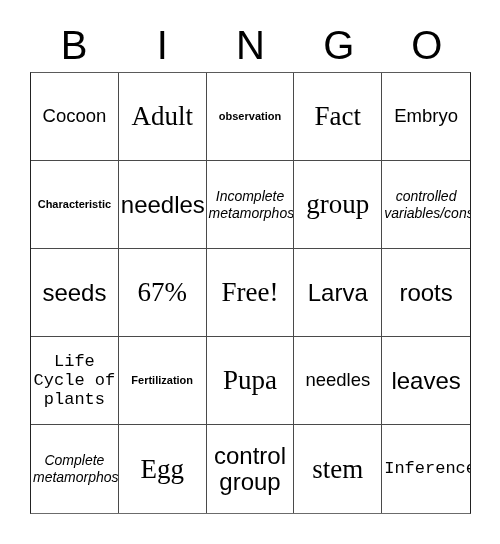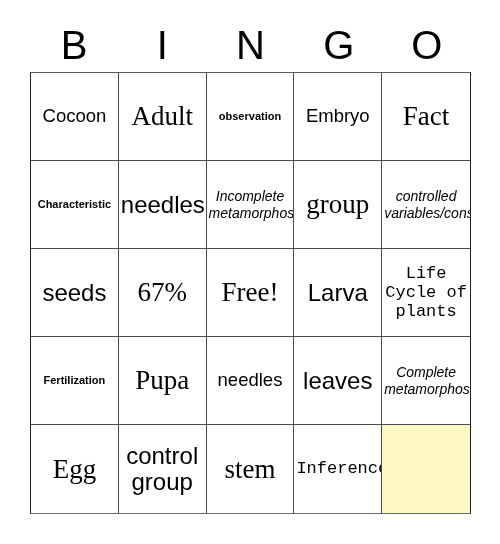--- a/index.html
+++ b/index.html
@@ -47,21 +47,21 @@
     width: 441px;
     height: 442px;
     border-top: 1.5px solid #5a5a5a;
     border-left: 1.5px solid #222222;
     border-right: 1.5px solid #222222;
     border-bottom: 1.5px solid #6b6b6b;
     box-sizing: border-box;
     display: grid;
     grid-template-columns: repeat(5, 1fr);
     grid-template-rows: repeat(5, 1fr);
-    background: #fef9c3;
+    background: #1d4ed8;
   }
   .cell {
     border-right: 1px solid #4a4a4a;
     border-bottom: 1px solid #4a4a4a;
     box-sizing: border-box;
     display: flex;
     align-items: center;
     justify-content: center;
     text-align: center;
     padding: 1px 2px;
@@ -107,24 +107,24 @@
     <div class="cell">
         <span class="cell-text sz-lg">Cocoon</span>
       </div>
     <div class="cell">
         <span class="cell-text sz-xxl">Adult</span>
       </div>
     <div class="cell">
         <span class="cell-text sz-sm">observation</span>
       </div>
     <div class="cell">
-        <span class="cell-text sz-lg">Embryo</span>
+        <span class="cell-text sz-xxl">Fact</span>
       </div>
     <div class="cell">
-        <span class="cell-text sz-xxl">Fact</span>
+        <span class="cell-text sz-lg">Embryo</span>
       </div>
 
     <div class="cell">
         <span class="cell-text sz-sm">Characteristic</span>
       </div>
     <div class="cell">
         <span class="cell-text sz-xl">needles</span>
       </div>
     <div class="cell">
         <span class="cell-text sz-xs">Incomplete
@@ -142,20 +142,23 @@
         <span class="cell-text sz-xl">seeds</span>
       </div>
     <div class="cell">
         <span class="cell-text sz-xxl">67%</span>
       </div>
     <div class="cell">
         <span class="cell-text sz-xxl">Free!</span>
       </div>
     <div class="cell">
         <span class="cell-text sz-xl">Larva</span>
+      </div>
+    <div class="cell">
+        <span class="cell-text sz-xl">roots</span>
       </div>
 
     <div class="cell">
         <span class="cell-text sz-md">Life
 Cycle of
 plants</span>
       </div>
     <div class="cell">
         <span class="cell-text sz-sm">Fertilization</span>
       </div>

